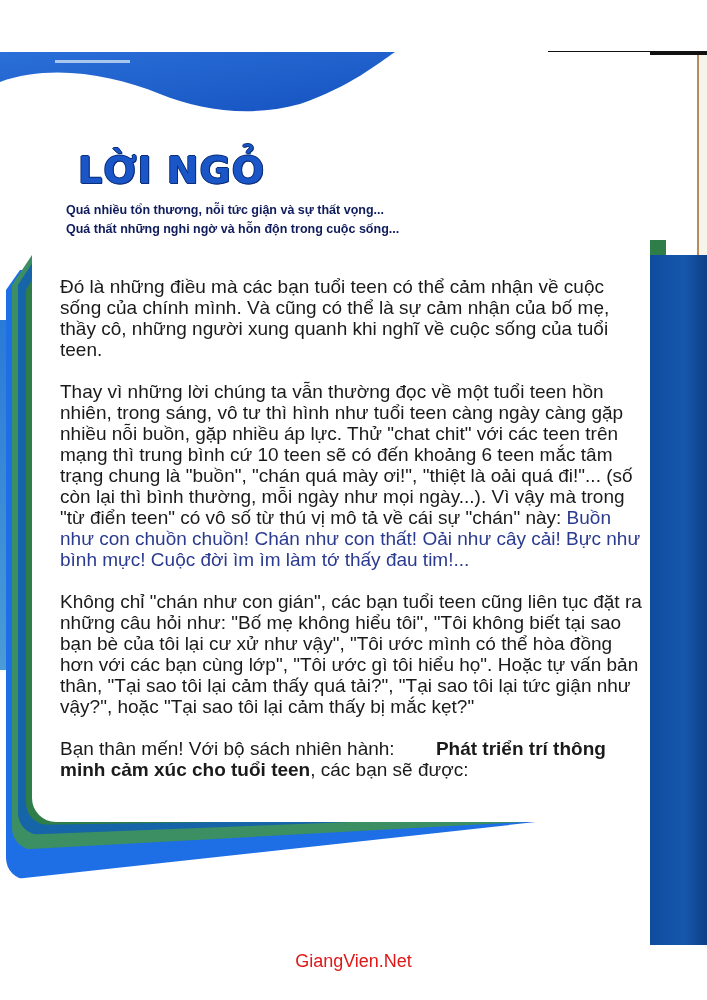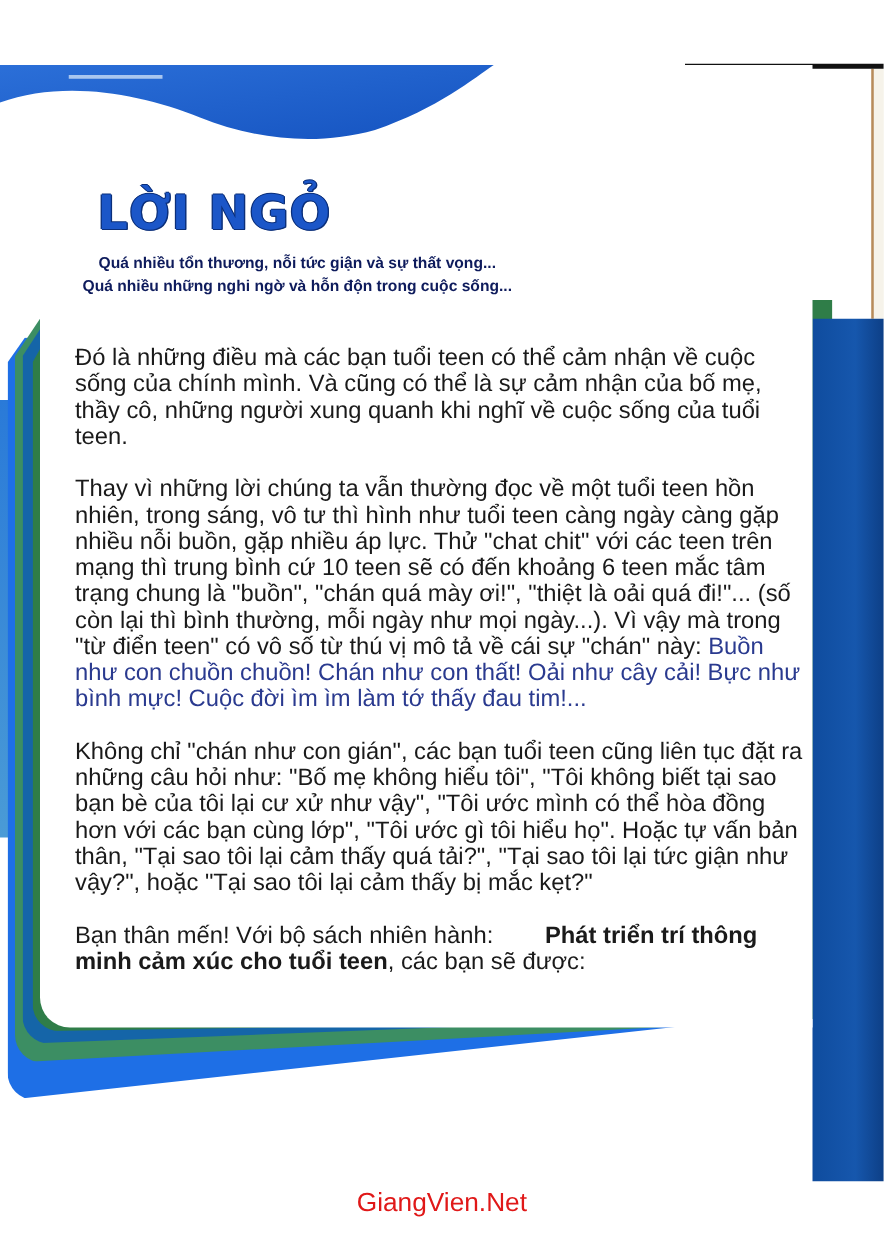--- a/index.html
+++ b/index.html
@@ -37,30 +37,30 @@
     
     .wave { position: absolute; left: 0; top: 52px; width: 400px; height: 62px; }
 
     .title { position: absolute; left: 66px; top: 136px; margin: 12px;
       font-family: "DejaVu Sans", sans-serif; font-weight: 900; font-size: 38px;
       letter-spacing: 1px; color: #1b56c8;
       text-shadow: 1px 1px 0 #0b2f7a, -1px 0 0 #0b2f7a, 0 -1px 0 #0b2f7a, 1px 0 0 #0b2f7a, 0 1px 0 #0b2f7a; }
 
     .subtitle { position: absolute; left: 66px; top: 201px; font-weight: 700; font-size: 12.5px;
       line-height: 19px; color: #0e1b5c; }
-    .subtitle div { white-space: nowrap; text-align: center; }
+    .subtitle div { white-space: nowrap; }
 
     .body { position: absolute; left: 60px; top: 276px; width: 585px; font-size: 19px;
       line-height: 21px; color: #1a1a1a; }
     .para { margin: 0 0 21px 0; }
     .para.blue-tail .blue { color: #2a3a8f; }
     .bold { font-weight: 700; padding-left: 36px; }
 
     .watermark { position: absolute; left: 0; width: 707px; top: 951px; text-align: center;
-      font-size: 21px; color: #e01818; }
+      font-size: 18px; color: #e01818; }
   </style>
 </head>
 <body>
 
 <div class="scan">
   <div class="left-strip"></div>
   <div class="layer layer-blue-bright"></div>
   <div class="layer layer-green-2"></div>
   <div class="layer layer-teal"></div>
   <div class="layer layer-green-1"></div>
@@ -79,21 +79,21 @@
       </linearGradient>
     </defs>
     <path d="M0 0 H395 C380 10 350 35 300 52 C250 66 200 58 160 42 C110 22 50 12 0 30 Z" fill="url(#wg)"></path>
     <rect x="55" y="8" width="75" height="3" fill="#a9c6ef"></rect>
   </svg>
 
   <h1 class="title">LỜI NGỎ</h1>
 
   <div class="subtitle">
     <div>Quá nhiều tổn thương, nỗi tức giận và sự thất vọng...</div>
-    <div>Quá nhiều những nghi ngờ và hỗn độn trong cuộc sống...</div>
+    <div>Quá thất những nghi ngờ và hỗn độn trong cuộc sống...</div>
   </div>
 
   <div class="body">
     <p class="para">Đó là những điều mà các bạn tuổi teen có thể cảm nhận về cuộc sống của chính mình. Và cũng có thể là sự cảm nhận của bố mẹ, thầy cô, những người xung quanh khi nghĩ về cuộc sống của tuổi teen.</p>
     <p class="para blue-tail">
       <span>Thay vì những lời chúng ta vẫn thường đọc về một tuổi teen hồn nhiên, trong sáng, vô tư thì hình như tuổi teen càng ngày càng gặp nhiều nỗi buồn, gặp nhiều áp lực. Thử "chat chit" với các teen trên mạng thì trung bình cứ 10 teen sẽ có đến khoảng 6 teen mắc tâm trạng chung là "buồn", "chán quá mày ơi!", "thiệt là oải quá đi!"... (số còn lại thì bình thường, mỗi ngày như mọi ngày...). Vì vậy mà trong "từ điển teen" có vô số từ thú vị mô tả về cái sự "chán" này:</span>
       <span class="blue">Buồn như con chuồn chuồn! Chán như con thất! Oải như cây cải! Bực như bình mực! Cuộc đời ìm ìm làm tớ thấy đau tim!...</span>
     </p>
     <p class="para">Không chỉ "chán như con gián", các bạn tuổi teen cũng liên tục đặt ra những câu hỏi như: "Bố mẹ không hiểu tôi", "Tôi không biết tại sao bạn bè của tôi lại cư xử như vậy", "Tôi ước mình có thể hòa đồng hơn với các bạn cùng lớp", "Tôi ước gì tôi hiểu họ". Hoặc tự vấn bản thân, "Tại sao tôi lại cảm thấy quá tải?", "Tại sao tôi lại tức giận như vậy?", hoặc "Tại sao tôi lại cảm thấy bị mắc kẹt?"</p>
     <p class="para"><span>Bạn thân mến! Với bộ sách nhiên hành: </span><span class="bold">Phát triển trí thông minh cảm xúc cho tuổi teen</span><span>, các bạn sẽ được:</span></p>

